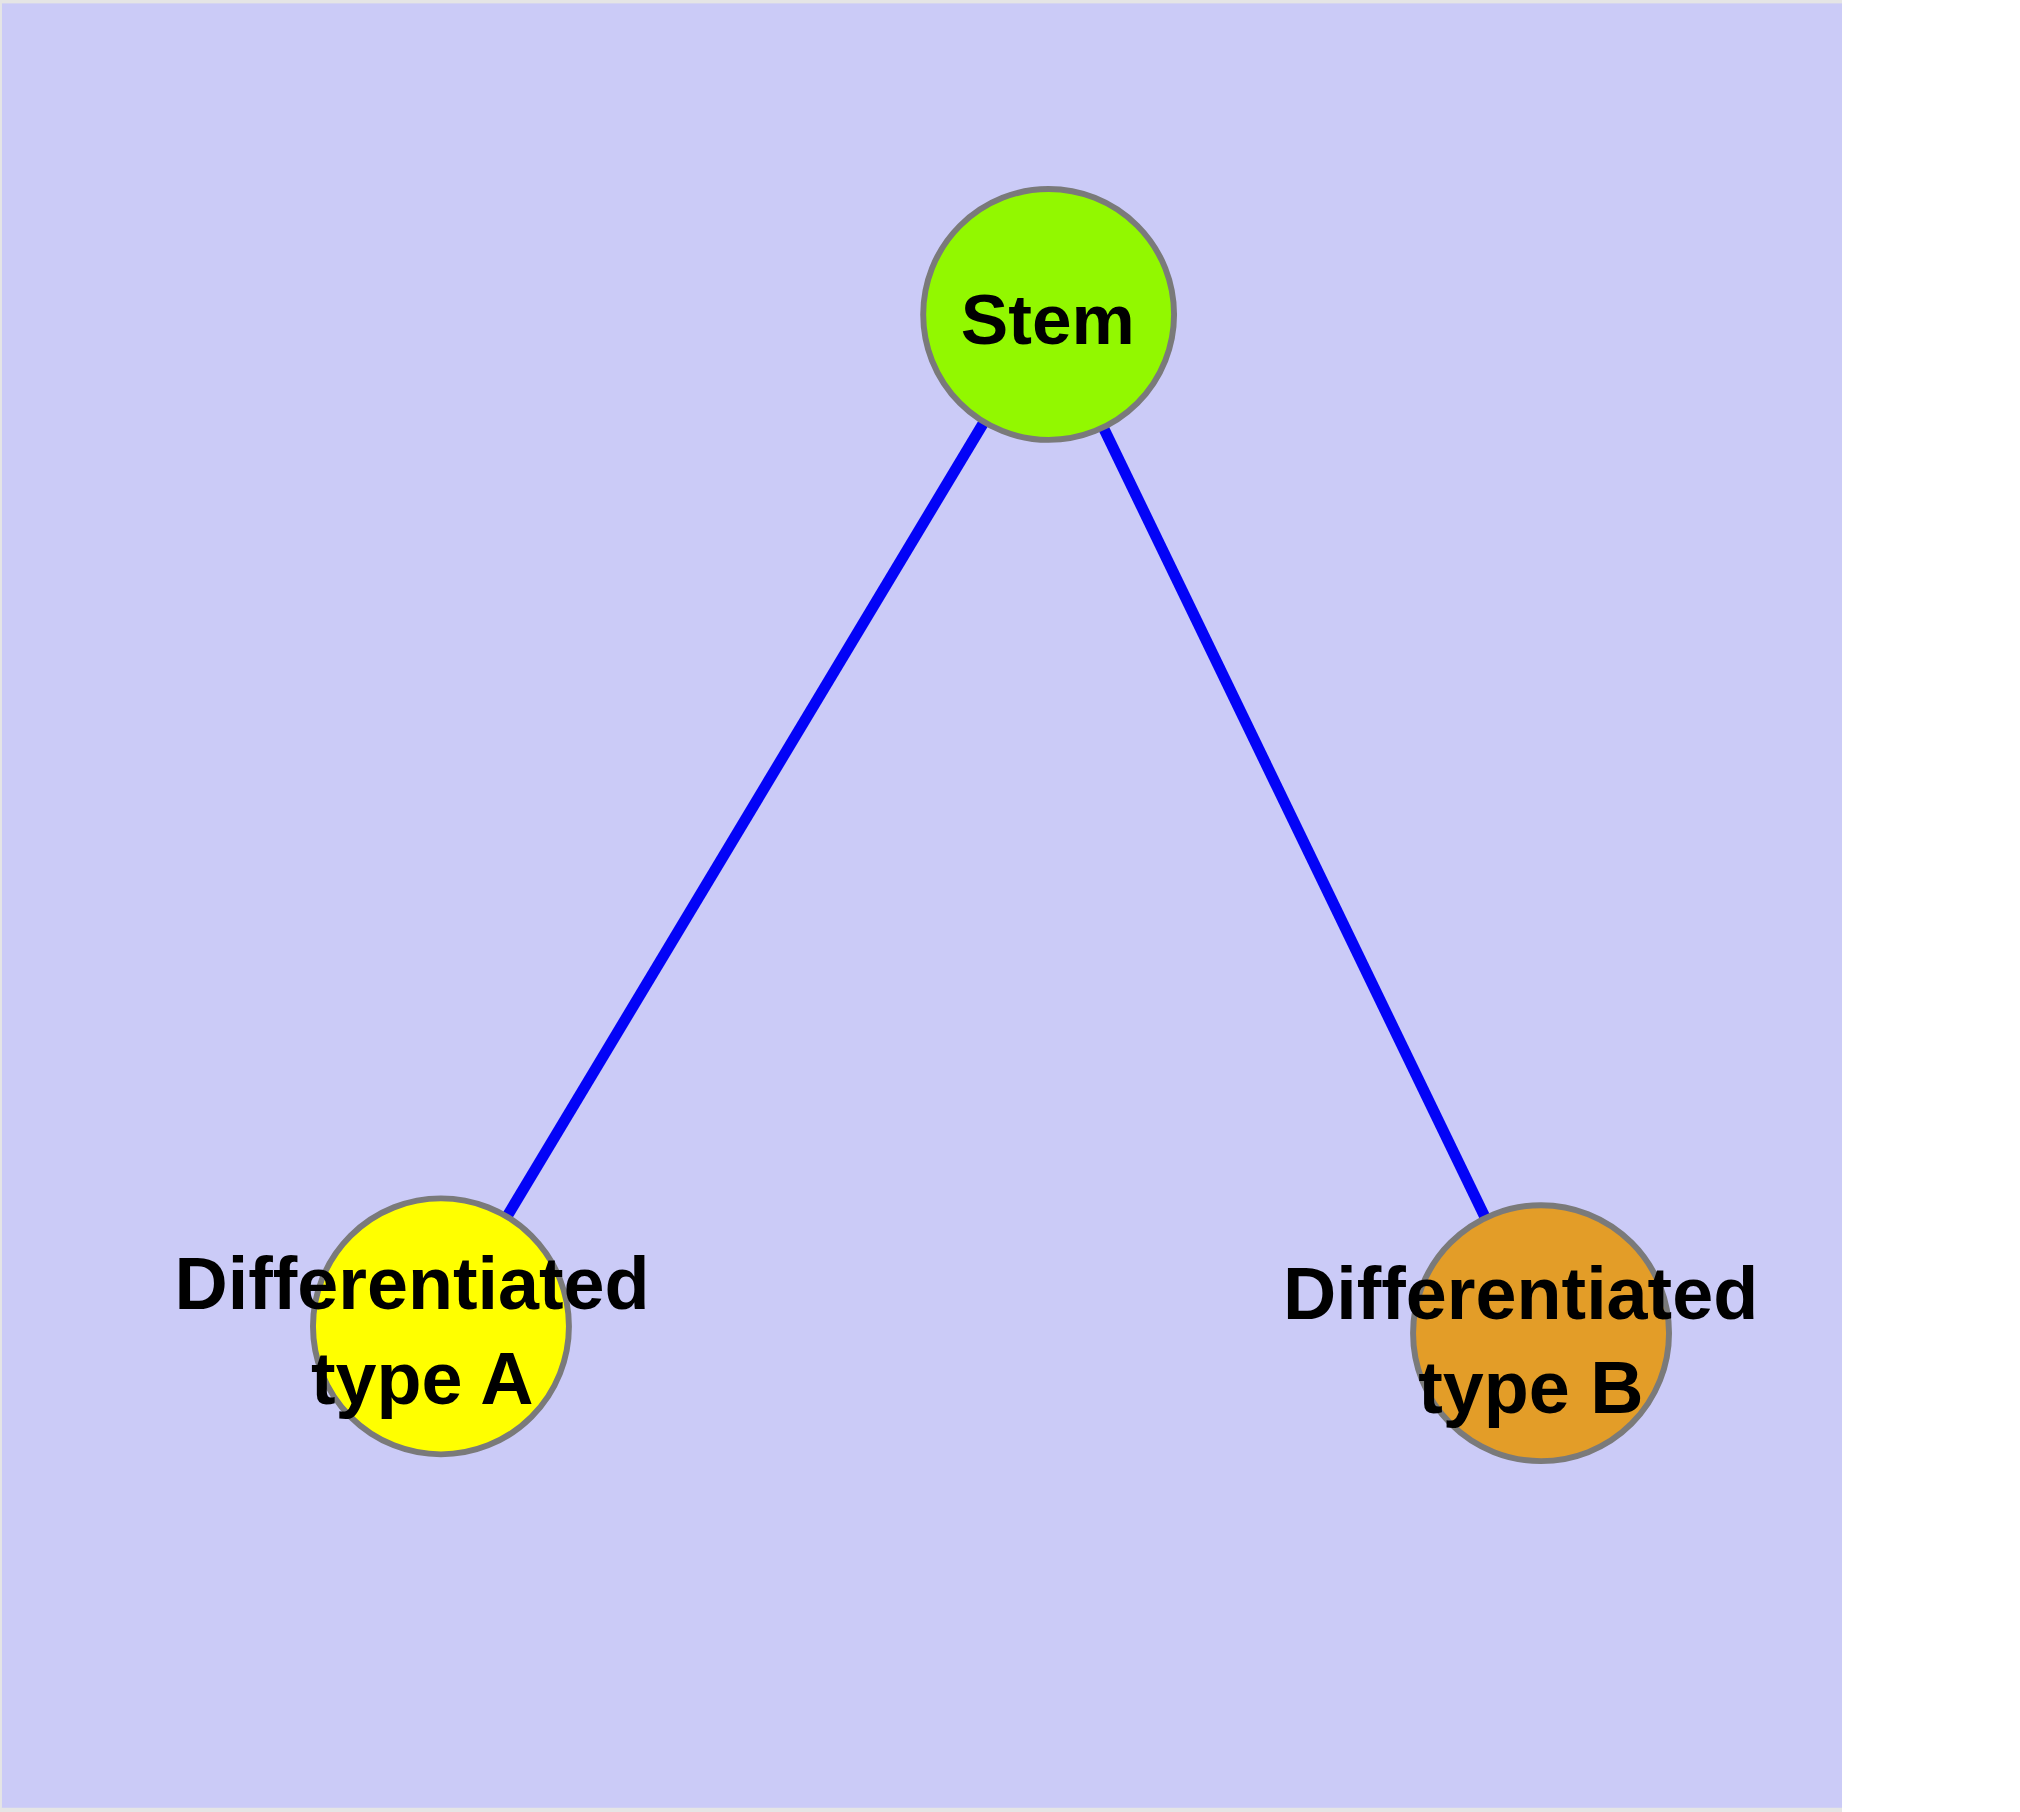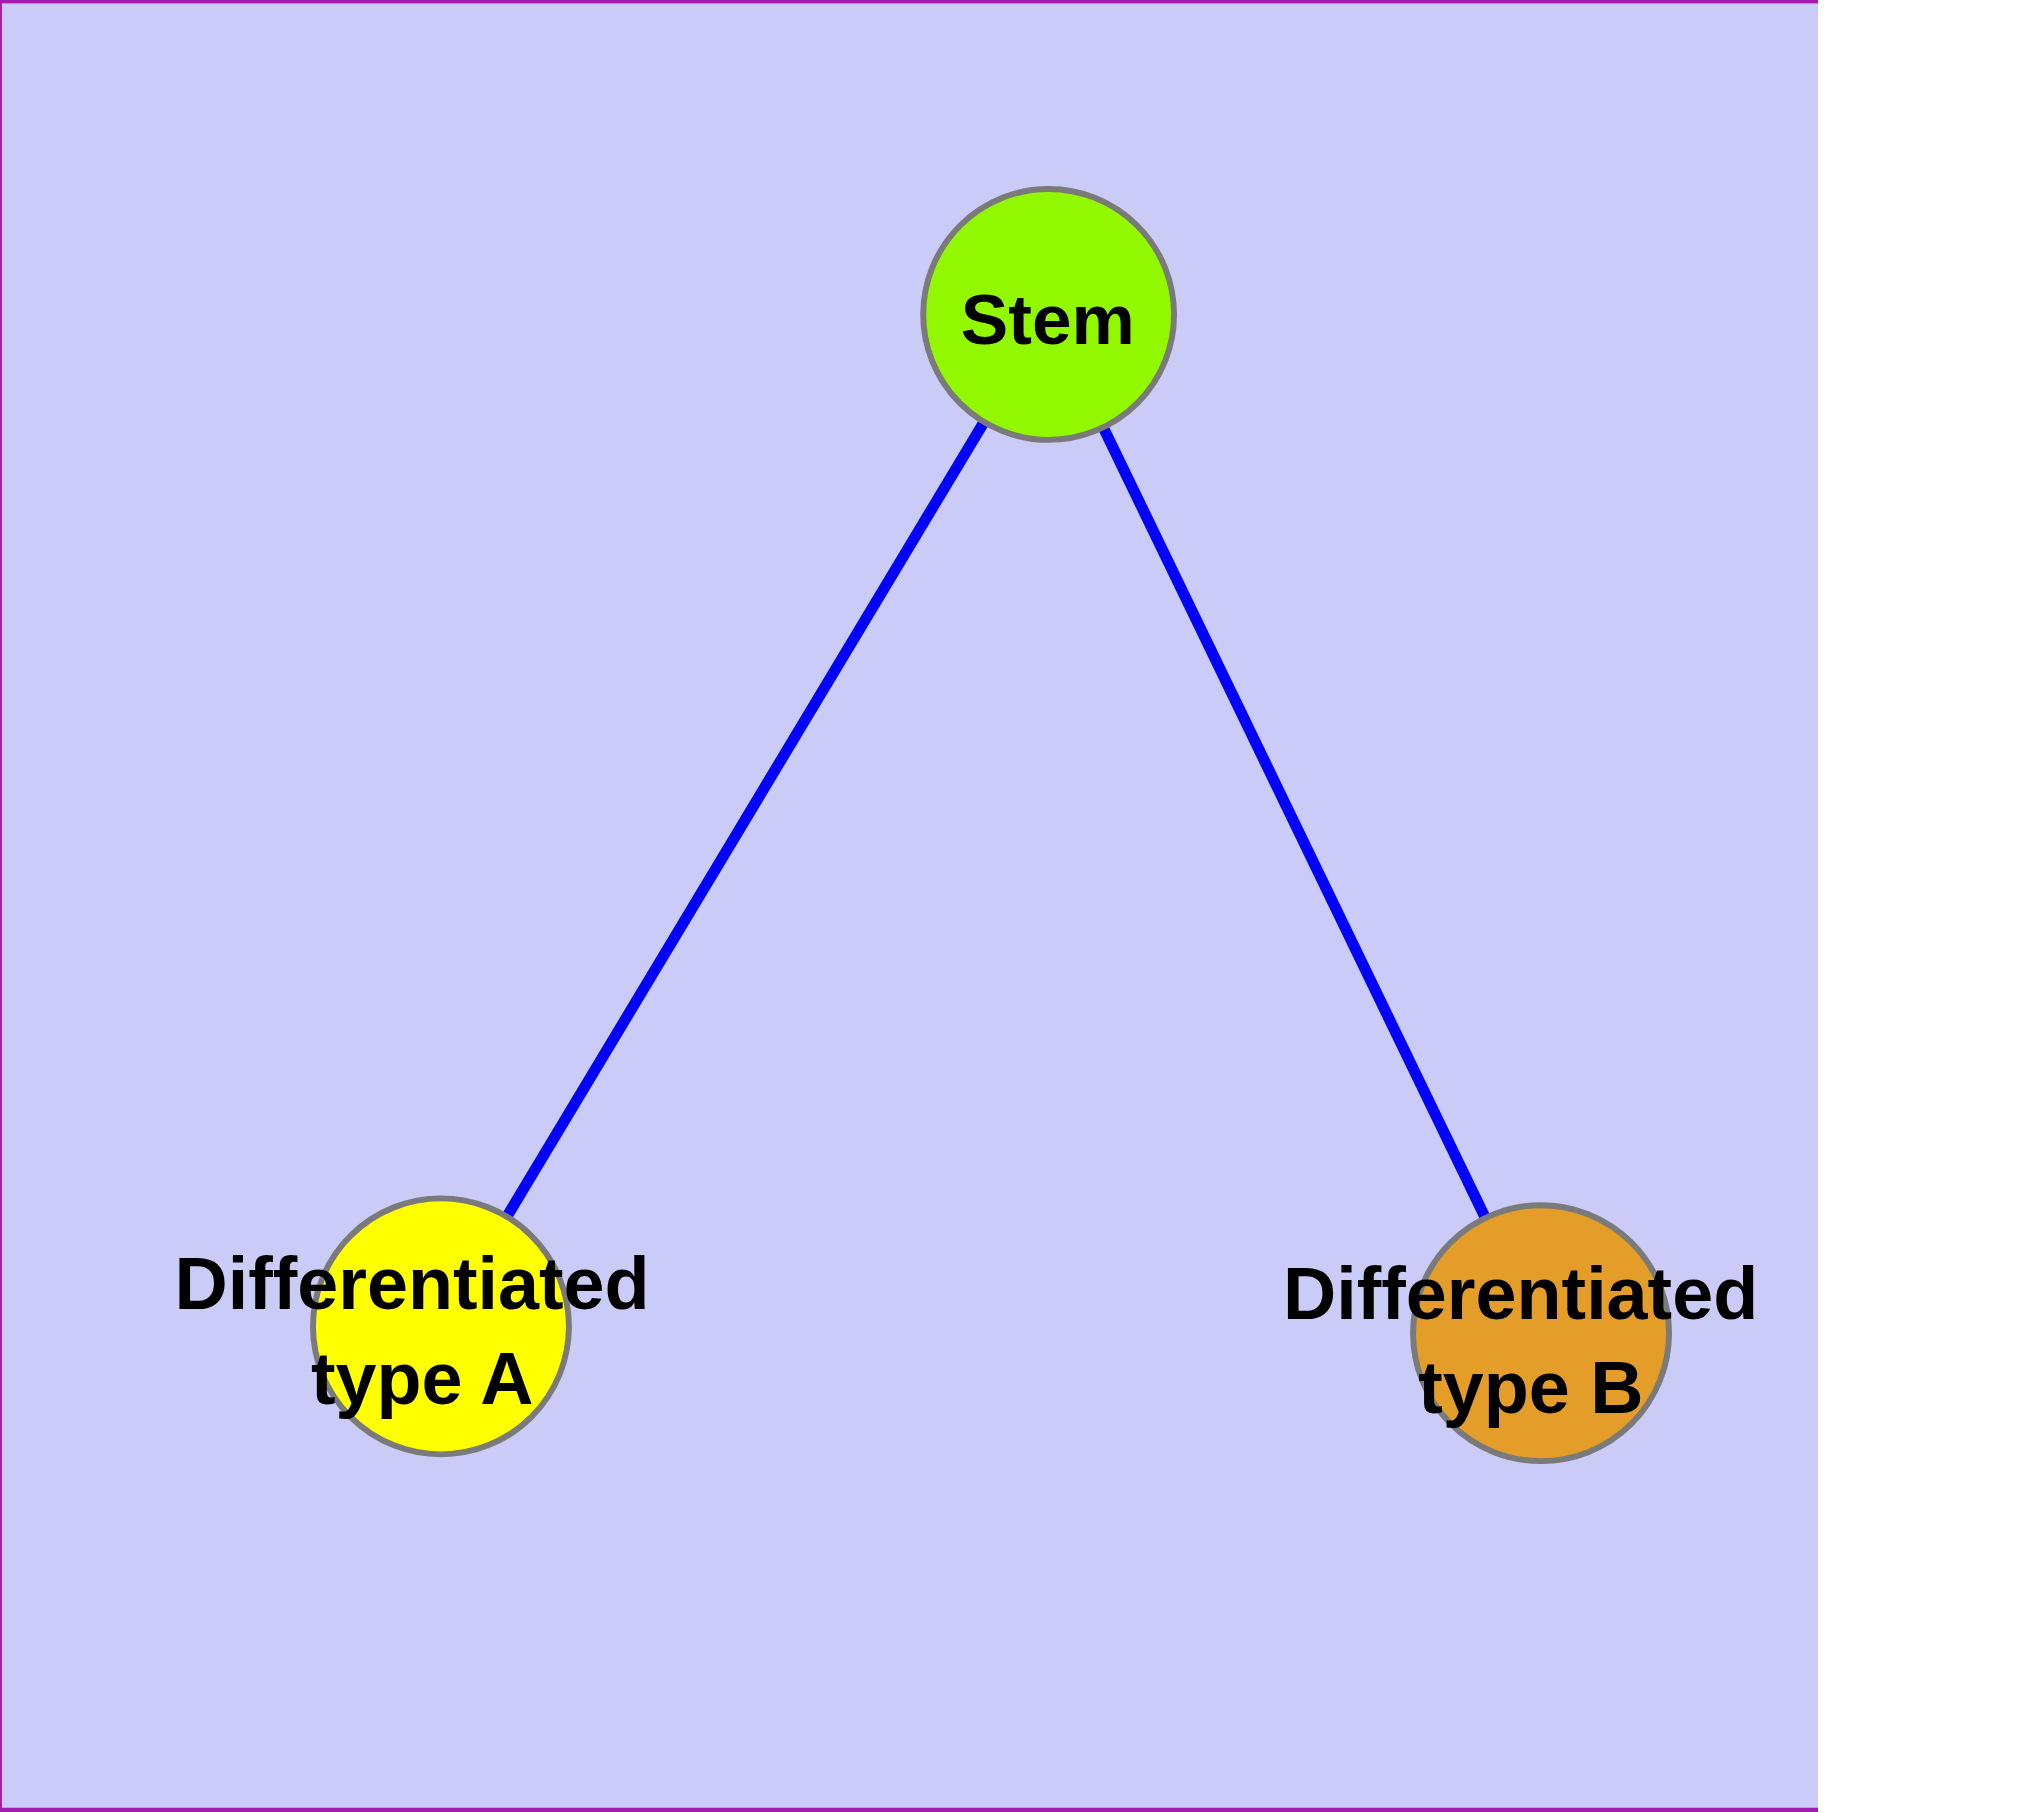--- a/index.html
+++ b/index.html
@@ -4,23 +4,24 @@
 <style>
   html, body {
     margin: 0;
     padding: 0;
     background: #ffffff;
   }
   .canvas {
     position: relative;
     width: 1818px;
     height: 1812px;
-    background: #a21caf;
+    background: #e5e5e5;
     overflow: hidden;
     font-family: "Liberation Sans", sans-serif;
+    padding-left: 24px;
   }
   .diagram-svg {
     position: absolute;
     left: 0;
     top: 0;
     width: 2021px;
     height: 1812px;
     display: block;
   }
   .edge {

